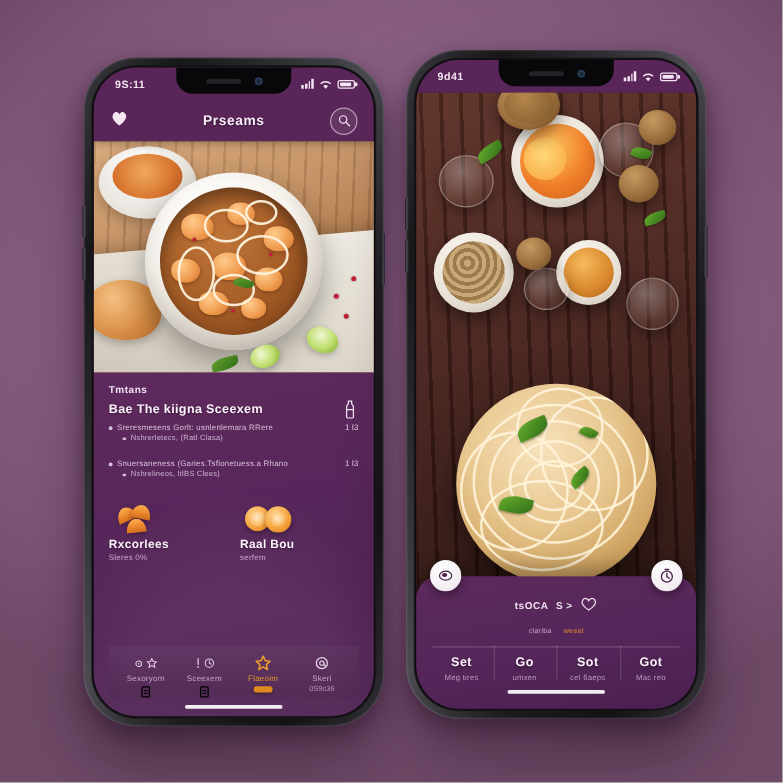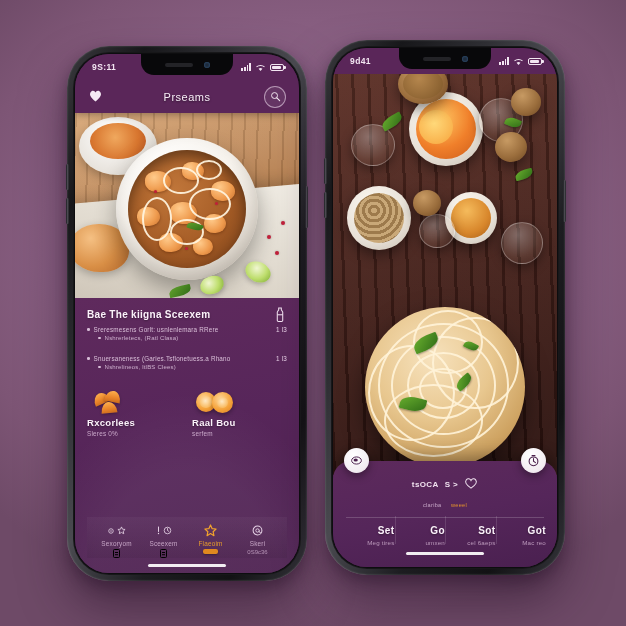--- a/index.html
+++ b/index.html
@@ -81,21 +81,21 @@
 
   
   .appbar {
     flex:0 0 33px; position:relative; z-index:5;
     background:#5a2659;
     display:flex; align-items:center; justify-content:space-between;
     padding:0 13px;
     box-shadow:0 2px 7px rgba(0,0,0,.30);
   }
   .appbar .title {
-    color:#f7ecf6; font-size:11px; font-weight:normal; letter-spacing:.5px;
+    color:#f7ecf6; font-size:11px; font-weight:bold; letter-spacing:.5px;
     text-shadow:0 1px 2px rgba(0,0,0,.45);
     position:absolute; left:0; right:0; text-align:center;
   }
   .ic { position:relative; z-index:2; color:#f4e8f3; }
   .round-btn {
     width:22px; height:22px; border-radius:50%;
     border:1px solid rgba(245,230,244,.55);
     display:flex; align-items:center; justify-content:center;
     color:#f4e8f3; font-size:10px;
     background:rgba(255,255,255,.07);
@@ -263,21 +263,21 @@
     display:flex; align-items:center; justify-content:center;
     color:#4a1f4b; font-size:11px;
     box-shadow:0 3px 8px rgba(0,0,0,.38);
   }
   .sheet-mid { display:flex; align-items:center; gap:6px; color:#f0e2ef; font-size:8px; font-weight:bold; letter-spacing:.4px; padding-top:4px; }
   .sheet-sub { text-align:center; margin-top:2px; }
   .sheet-sub span { font-size:5.6px; color:#c7a6c7; letter-spacing:.3px; }
   .sheet-sub span.warn { color:#e2912c; margin-left:5px; }
   .sheet-rule { height:1px; background:rgba(255,255,255,.18); margin:6px 2px 7px 2px; }
   .quad { display:flex; }
-  .qcol { flex:1; text-align:right; position:relative; }
+  .qcol { flex:1; text-align:center; position:relative; }
   .qcol + .qcol::before{ content:""; position:absolute; left:0; top:-9px; bottom:2px; width:1px; background:rgba(255,255,255,.13); }
   .qcol .qt { color:#fbf2fa; font-size:10px; font-weight:bold; letter-spacing:.4px; text-shadow:0 1px 2px rgba(0,0,0,.35); }
   .qcol .qs { color:#bd9bbd; font-size:6.2px; margin-top:3px; letter-spacing:.2px; }
 </style>
 </head>
 <body>
 
 <div class="phone left">
   <span class="btn-side vol1"></span>
   <span class="btn-side vol2"></span>
@@ -352,20 +352,21 @@
         </div>
         <span class="lime" style="left:56%;bottom:4px;width:24px;height:18px;transform:rotate(-18deg)"></span>
         <span class="lime" style="left:76%;bottom:16px;width:26px;height:20px;transform:rotate(24deg)"></span>
         <span class="herb" style="left:42%;bottom:2px;width:22px;height:10px;transform:rotate(-12deg)"></span>
         <span class="seed" style="right:14px;top:108px;width:4px;height:4px"></span>
         <span class="seed" style="right:28px;top:122px;width:4px;height:4px"></span>
         <span class="seed" style="right:20px;top:138px;width:4px;height:4px"></span>
       </div>
 
       <div class="panel">
+        <div class="sec-label">Tmtans</div>
 
         <div class="entry">
           <div class="entry-head">
             <span class="entry-title">Bae The kiigna Sceexem</span>
             <span class="entry-ic">
               <svg width="14" height="15" viewBox="0 0 14 16">
                   <path d="M5.6 1h2.8v2.1l1.5 2.3v8.8a1.2 1.2 0 0 1-1.2 1.2H5.3a1.2 1.2 0 0 1-1.2-1.2V5.4L5.6 3.1Z" fill="none" stroke="#f0e0ef" stroke-width="1.1"></path>
                   <path d="M4.2 8.3h5.7" stroke="#f0e0ef" stroke-width="1.1"></path>
                 </svg>
             </span>

